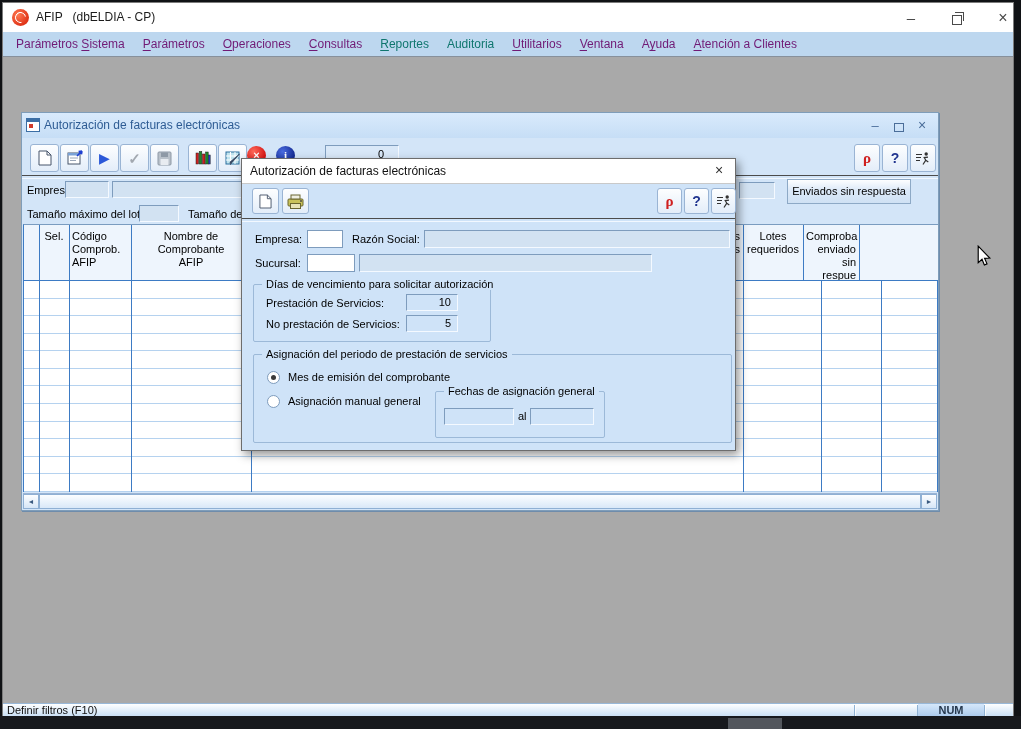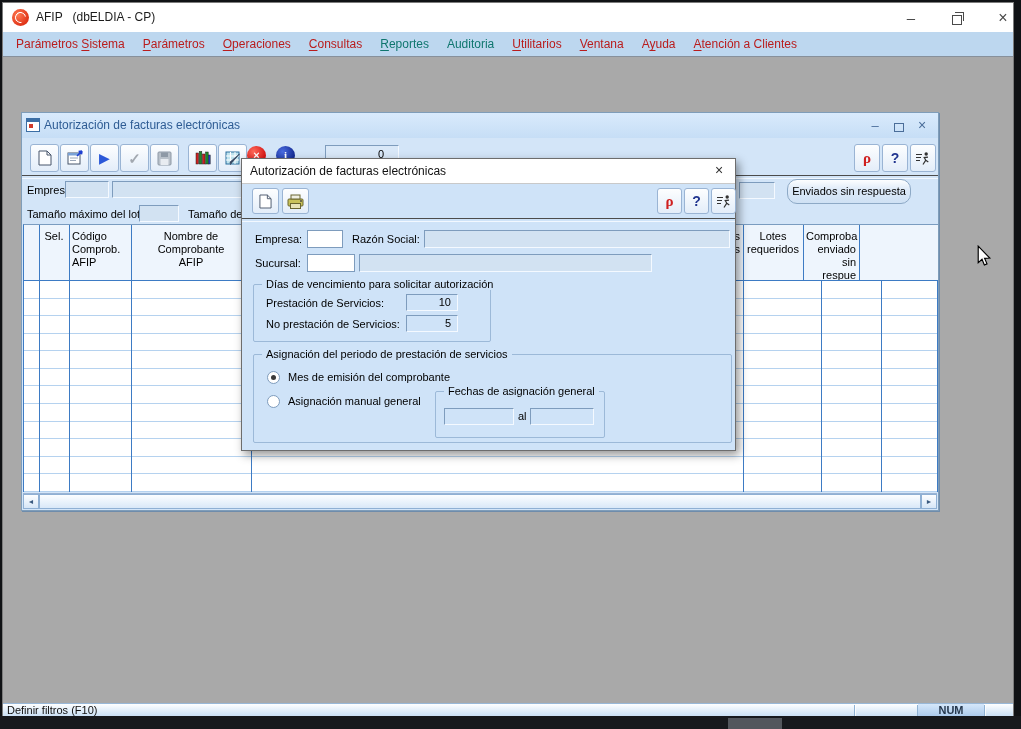--- a/index.html
+++ b/index.html
@@ -14,21 +14,21 @@
   .app-icon::before{content:"";position:absolute;left:3px;top:3px;width:9px;height:9px;border-radius:50%;
             border:1.6px solid #fff;border-right-color:transparent;transform:rotate(35deg);}
   .app-title{position:absolute;left:33px;top:7px;font-size:12px;color:#1c1c1c;white-space:pre;}
   .win-ctrl{position:absolute;top:0;width:32px;height:29px;text-align:center;line-height:29px;font-size:15px;color:#4a4a4a;cursor:default;}
   .wc-min{left:892px;} .wc-max{left:938px;} .wc-close{left:984px;font-size:16px;}
   .restore-glyph{display:inline-block;width:8px;height:8px;border:1px solid #4a4a4a;position:relative;top:2px;background:#fff;}
   .restore-glyph::before{content:"";position:absolute;left:2px;top:-4px;width:8px;height:8px;border:1px solid #4a4a4a;border-bottom:none;border-left:none;}
 
   
   .menubar{position:absolute;left:0;top:29px;right:0;height:24px;background:#bdd7ef;display:flex;align-items:stretch;padding-left:4px;}
-  .menu-item{padding:0 9px;line-height:24px;font-size:12px;color:#b91c1c;white-space:nowrap;}
+  .menu-item{padding:0 9px;line-height:24px;font-size:12px;color:#701a75;white-space:nowrap;}
   .menu-item.disabled{color:#0f766e;}
   .menu-item u{text-underline-offset:2px;}
 
   
   .client{position:absolute;left:0;top:53px;right:0;bottom:14px;background:#a9a9a9;border-top:1px solid #87909b;}
 
   
   .child-window{position:absolute;left:18px;top:55px;width:918px;height:399px;background:#d3e5f8;
                 border:1px solid #7f9db9;box-sizing:border-box;box-shadow:1px 1px 0 #6f8cab;z-index:1;}
   .child-titlebar{position:absolute;left:0;top:0;right:0;height:25px;background:linear-gradient(#d9eafc,#c6def6);}
@@ -56,21 +56,21 @@
   .counter-field{position:absolute;left:303px;top:32px;width:74px;height:17px;background:#d9e8f8;
                  border-top:1px solid #7e9cbd;border-left:1px solid #7e9cbd;border-bottom:1px solid #f4f9ff;border-right:1px solid #f4f9ff;
                  font-size:11px;text-align:right;padding-right:14px;line-height:17px;box-sizing:border-box;}
   .toolbar-divider{position:absolute;left:0;right:0;top:62px;height:2px;border-top:1px solid #4c4c4c;border-bottom:1px solid #f2f8ff;}
 
   
   .lbl{position:absolute;font-size:11px;white-space:nowrap;}
   .sunken{position:absolute;background:#d2e2f2;border-top:1px solid #7e9cbd;border-left:1px solid #7e9cbd;
           border-bottom:1px solid #f4f9ff;border-right:1px solid #f4f9ff;box-sizing:border-box;height:17px;}
   .white-input{position:absolute;background:#ffffff;border:1px solid #7e9cbd;box-sizing:border-box;height:18px;font-size:11px;padding:1px 3px;}
-  .push-btn{position:absolute;background:linear-gradient(#fdfeff,#dcE9f8 45%,#cfe1f4);border:1px solid #8da9c6;border-radius:10px;
+  .push-btn{position:absolute;background:linear-gradient(#fdfeff,#dcE9f8 45%,#cfe1f4);border:1px solid #8da9c6;border-radius:0;
             font-size:11px;text-align:center;box-sizing:border-box;}
 
   
   .thead{position:absolute;left:1px;top:111px;width:914px;height:55px;display:flex;background:#eef5fd;
          border-top:1px solid #7a9cc0;border-left:1px solid #3d7bc4;border-bottom:1px solid #3d7bc4;box-sizing:content-box;overflow:hidden;}
   .th{border-right:1px solid #3d7bc4;box-sizing:border-box;font-size:11px;line-height:13px;padding-top:5px;
       white-space:pre-line;overflow:hidden;text-align:center;padding-left:2px;padding-right:3px;flex-shrink:0;}
   .tbody{position:absolute;left:1px;top:168px;width:914px;height:211px;background:#fff;border-left:1px solid #3d7bc4;overflow:hidden;}
   .rows{position:absolute;left:0;top:0;right:0;bottom:0;display:flex;flex-direction:column;}
   .grid-row{flex:1;border-bottom:1px solid #b5d2ef;}

